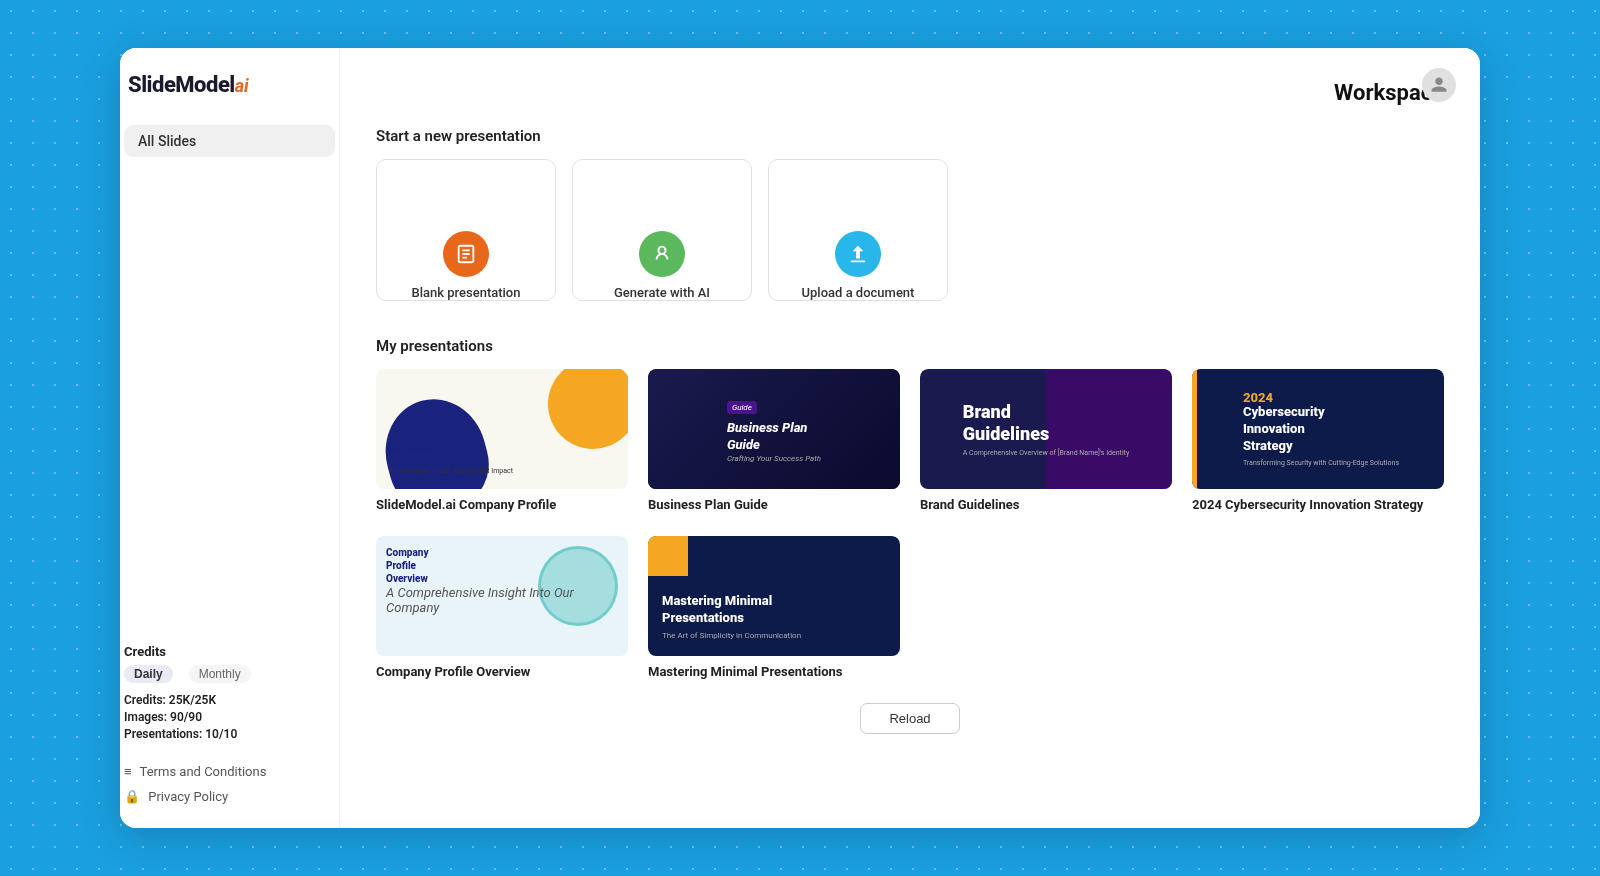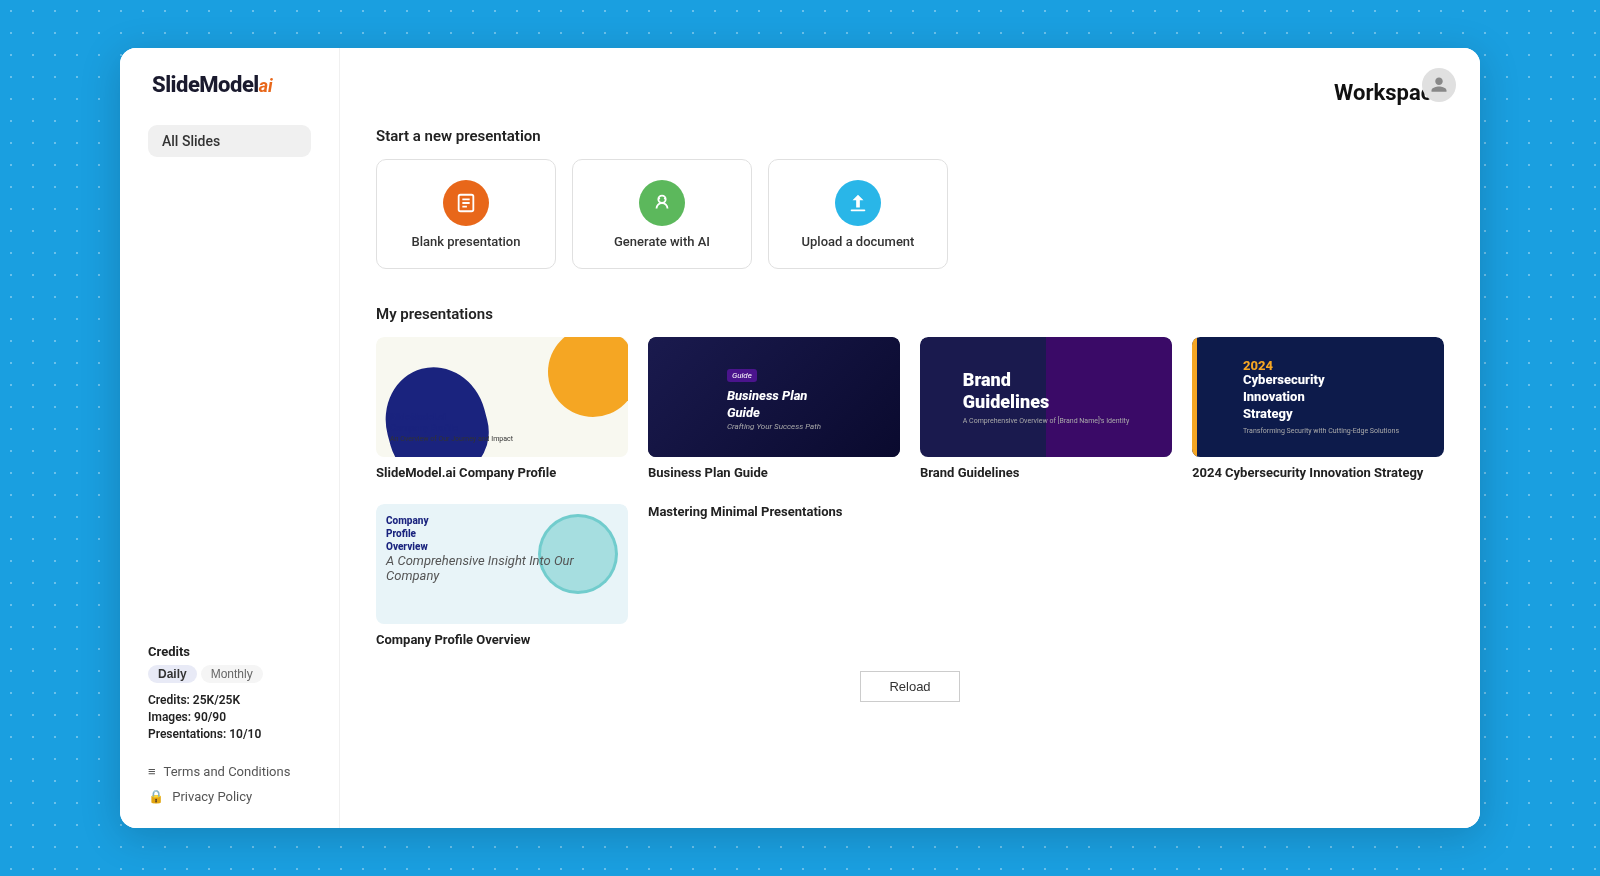--- a/index.html
+++ b/index.html
@@ -36,21 +36,21 @@
       position: relative;
       z-index: 1;
       box-shadow: 0 8px 40px rgba(0,0,0,0.18);
     }
 
     
     .sidebar {
       width: 220px;
       flex-shrink: 0;
       background: #fff;
-      padding: 24px 28px;
+      padding: 24px 4px;
       display: flex;
       flex-direction: column;
       border-right: 1px solid #f0f0f0;
     }
 
     .logo {
       margin-bottom: 28px;
       padding-left: 4px;
     }
     .logo-text {
@@ -87,21 +87,21 @@
 
     .credits-title {
       font-size: 13px;
       font-weight: 700;
       color: #222;
       margin-bottom: 6px;
     }
 
     .credits-tabs {
       display: flex;
-      gap: 4px;
+      gap: 16px;
       margin-bottom: 10px;
     }
 
     .credits-tab {
       padding: 2px 10px;
       border-radius: 12px;
       font-size: 12px;
       cursor: pointer;
       border: none;
       background: transparent;
@@ -188,25 +188,25 @@
     .new-presentation-row {
       display: flex;
       gap: 16px;
       margin-bottom: 36px;
     }
 
     .new-card {
       border: 1.5px solid #e0e0e0;
       border-radius: 10px;
       width: 180px;
-      height: 110px;
+      height: 142px;
       display: flex;
       flex-direction: column;
       align-items: center;
-      justify-content: center;
+      justify-content: flex-end;
       cursor: pointer;
       gap: 8px;
       transition: background 0.15s;
     }
 
     .new-card-icon {
       width: 46px;
       height: 46px;
       border-radius: 50%;
       display: flex;
@@ -479,21 +479,21 @@
       display: flex;
       justify-content: center;
       margin-top: 8px;
     }
 
     .reload-btn {
       border: 1.5px solid #ccc;
       background: #fff;
       color: #333;
       padding: 7px 28px;
-      border-radius: 0;
+      border-radius: 7px;
       font-size: 13px;
       cursor: pointer;
       font-weight: 500;
     }
 
     
     .main-content::-webkit-scrollbar { width: 6px; }
     .main-content::-webkit-scrollbar-thumb { background: #ddd; border-radius: 3px; }
   </style>
 </head>
@@ -646,20 +646,27 @@
           <div class="circle-shape"></div>
           <div class="text-content">
             <div class="t1">Company<br>Profile<br>Overview</div>
             <div class="t2">A Comprehensive Insight Into Our Company</div>
           </div>
         </div>
         <div class="pres-title">Company Profile Overview</div>
       </div>
 
       <div class="pres-card">
+        <div class="pres-thumb thumb-minimal">
+          <div class="orange-square"></div>
+          <div class="text-content">
+            <div class="t1">Mastering Minimal<br>Presentations</div>
+            <div class="t2">The Art of Simplicity in Communication</div>
+          </div>
+        </div>
         <div class="pres-title">Mastering Minimal Presentations</div>
       </div>
     </div>
 
     <div class="reload-area">
       <button class="reload-btn">Reload</button>
     </div>
   </div>
 </div>
 

